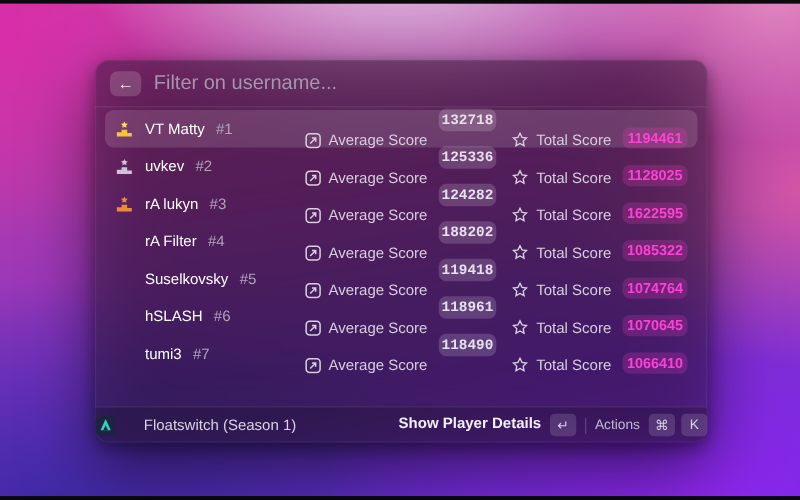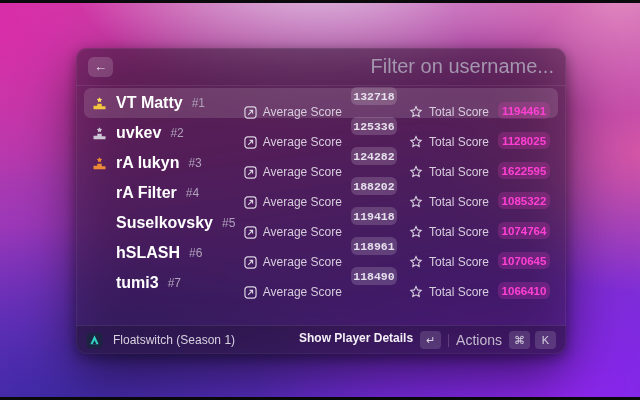--- a/index.html
+++ b/index.html
@@ -32,62 +32,62 @@
     display:flex; flex-direction:column; overflow:hidden;
   }
 
   
   .search-bar { height:38px; flex:0 0 38px; display:flex; align-items:center; gap:10px;
     padding:0 12px; border-bottom:1px solid rgba(255,255,255,0.08); }
   .back-btn { width:25px; height:20px; border-radius:6px; background:rgba(255,255,255,0.16);
     border:none; color:#ece7f1; font-size:13px; line-height:20px; text-align:center; cursor:pointer;
     display:flex; align-items:center; justify-content:center; }
   .search-input { flex:1; background:transparent; border:none; outline:none;
-    font-family:"Liberation Sans", sans-serif; font-size:20px; color:#f2eef5;text-align:right; }
+    font-family:"Liberation Sans", sans-serif; font-size:16px; color:#f2eef5; }
   .search-input::placeholder { color:#a496ae; }
 
   
   .list-header { flex:0 0 26px; display:flex; align-items:center; gap:11px; padding:6px 14px 2px; }
   .lh-title { font-size:11px; font-weight:700; color:#ebe5f0; }
   .lh-sub { font-size:11px; color:#a195ab; }
 
   
   .list { flex:1 1 auto; padding:2px 8px; }
   .row { height:30px; display:flex; align-items:center; padding:0 8px; border-radius:7px; cursor:pointer; }
   .row.selected { background:rgba(255,255,255,0.13); }
   .medal { width:17px; height:16px; flex:0 0 17px; display:flex; align-items:center; }
   .medal svg { width:15px; height:15px; }
   .medal-gold { color:#f4c63f; } .medal-gold .star-top { color:#ffd95e; }
   .medal-silver { color:#cbc5d4; }
   .medal-bronze { color:#ec8a35; }
   .medal-none svg { visibility:hidden; }
-  .uname { font-size:16px; font-weight:700; color:#ffffff; margin-left:7px; white-space:nowrap; }
+  .uname { font-size:12px; font-weight:400; color:#ffffff; margin-left:7px; white-space:nowrap; }
   .rank { font-size:12px; color:#b0a3bb; margin-left:9px; }
   .metrics { margin-left:auto; display:flex; align-items:flex-end; }
   .ticon, .sicon { display:flex; align-items:center; color:#d9d1e0; }
   .ticon svg { width:13px; height:13px; }
   .sicon svg { width:14px; height:14px; }
   .mlabel { font-size:12px; color:#d7cddd; margin-left:6px; white-space:nowrap; }
   .badge { font-size:11.5px; font-weight:600; border-radius:6px; padding:2.5px 0; text-align:center; }
   .badge.avg { min-width:46px; background:rgba(255,255,255,0.16); color:#e6dfec; margin:0 12px 14px 9px;font-family:Liberation Mono, monospace; }
   .badge.total { min-width:52px; background:rgba(236,62,190,0.22); color:#ff40d4; margin-left:9px; }
 
   
-  .footer { flex:0 0 29px; display:flex; align-items:center; gap:8px; padding:0 10px;
+  .footer { flex:0 0 29px; display:flex; align-items:center; gap:20px; padding:0 0;
     border-top:1px solid rgba(255,255,255,0.09); background:rgba(20,12,24,0.25); }
   .app-icon { width:17px; height:17px; display:flex; }
   .app-name { font-size:12px; color:#d9d2e0; margin-left:2px; }
   .footer-right { margin-left:auto; display:flex; align-items:center; gap:7px; }
   .primary-action { display:flex; align-items:flex-start; gap:7px; background:none; border:none; cursor:pointer; padding:0; }
   .pa-label { font-size:12px; font-weight:700; color:#f3eff6; font-family:"Liberation Sans", sans-serif; }
   .key { min-width:21px; height:18px; border-radius:4px; background:rgba(255,255,255,0.14);
     color:#d8d1df; font-size:11px; display:flex; align-items:center; justify-content:center; padding:0 4px; }
   .fsep { width:1px; height:13px; background:rgba(255,255,255,0.18); }
   .actions-btn { display:flex; align-items:center; gap:5px; background:none; border:none; cursor:pointer; padding:0; }
-  .actions-label { font-size:14px; color:#c3b9cd; font-family:"Liberation Sans", sans-serif; margin-right:2px; }
+  .actions-label { font-size:11px; color:#c3b9cd; font-family:"Liberation Sans", sans-serif; margin-right:2px; }
 </style>
 </head>
 <body>
 
 <div class="letterbox top"></div>
 <div class="wallpaper"></div>
 <div class="letterbox bottom"></div>
 
 <div class="window">
 

